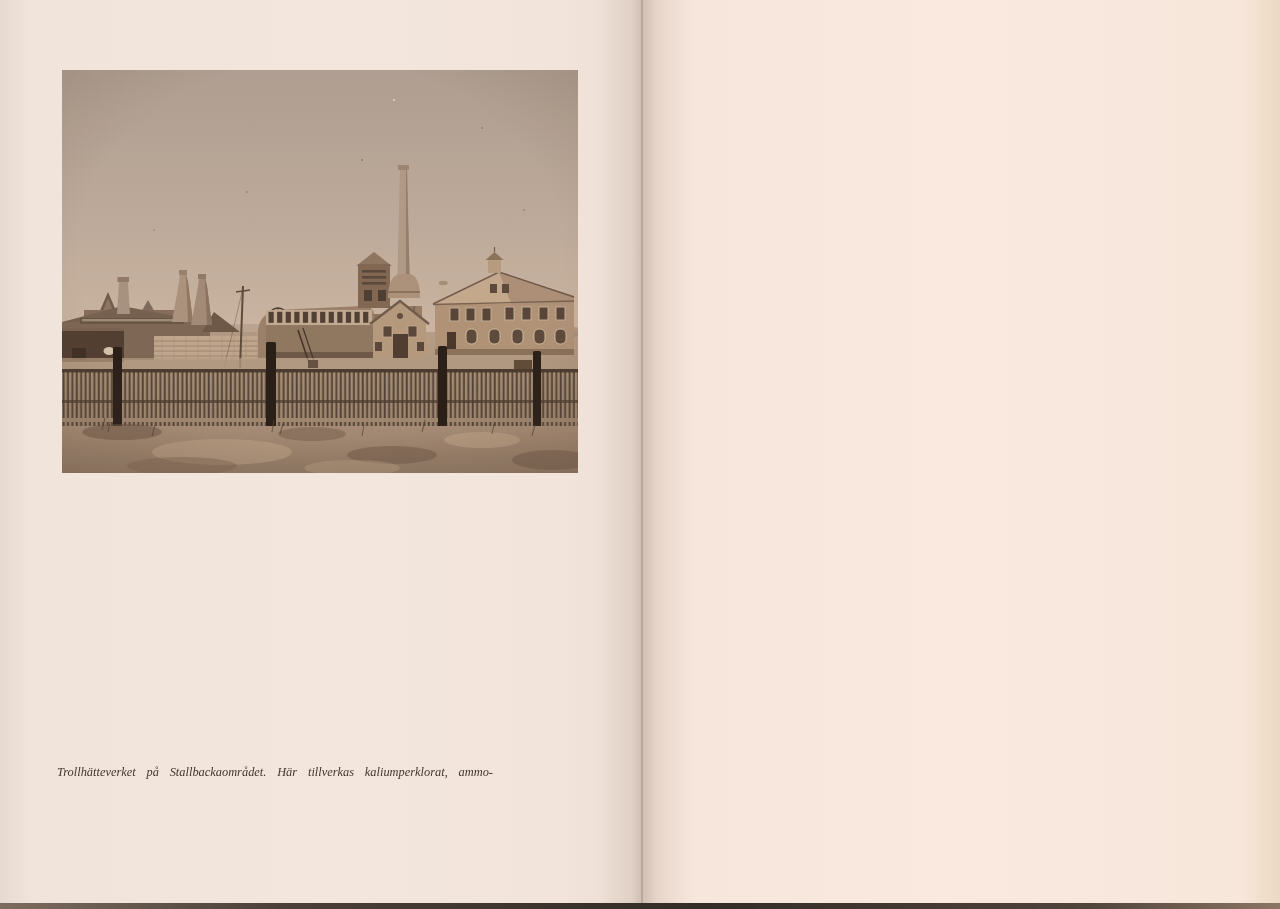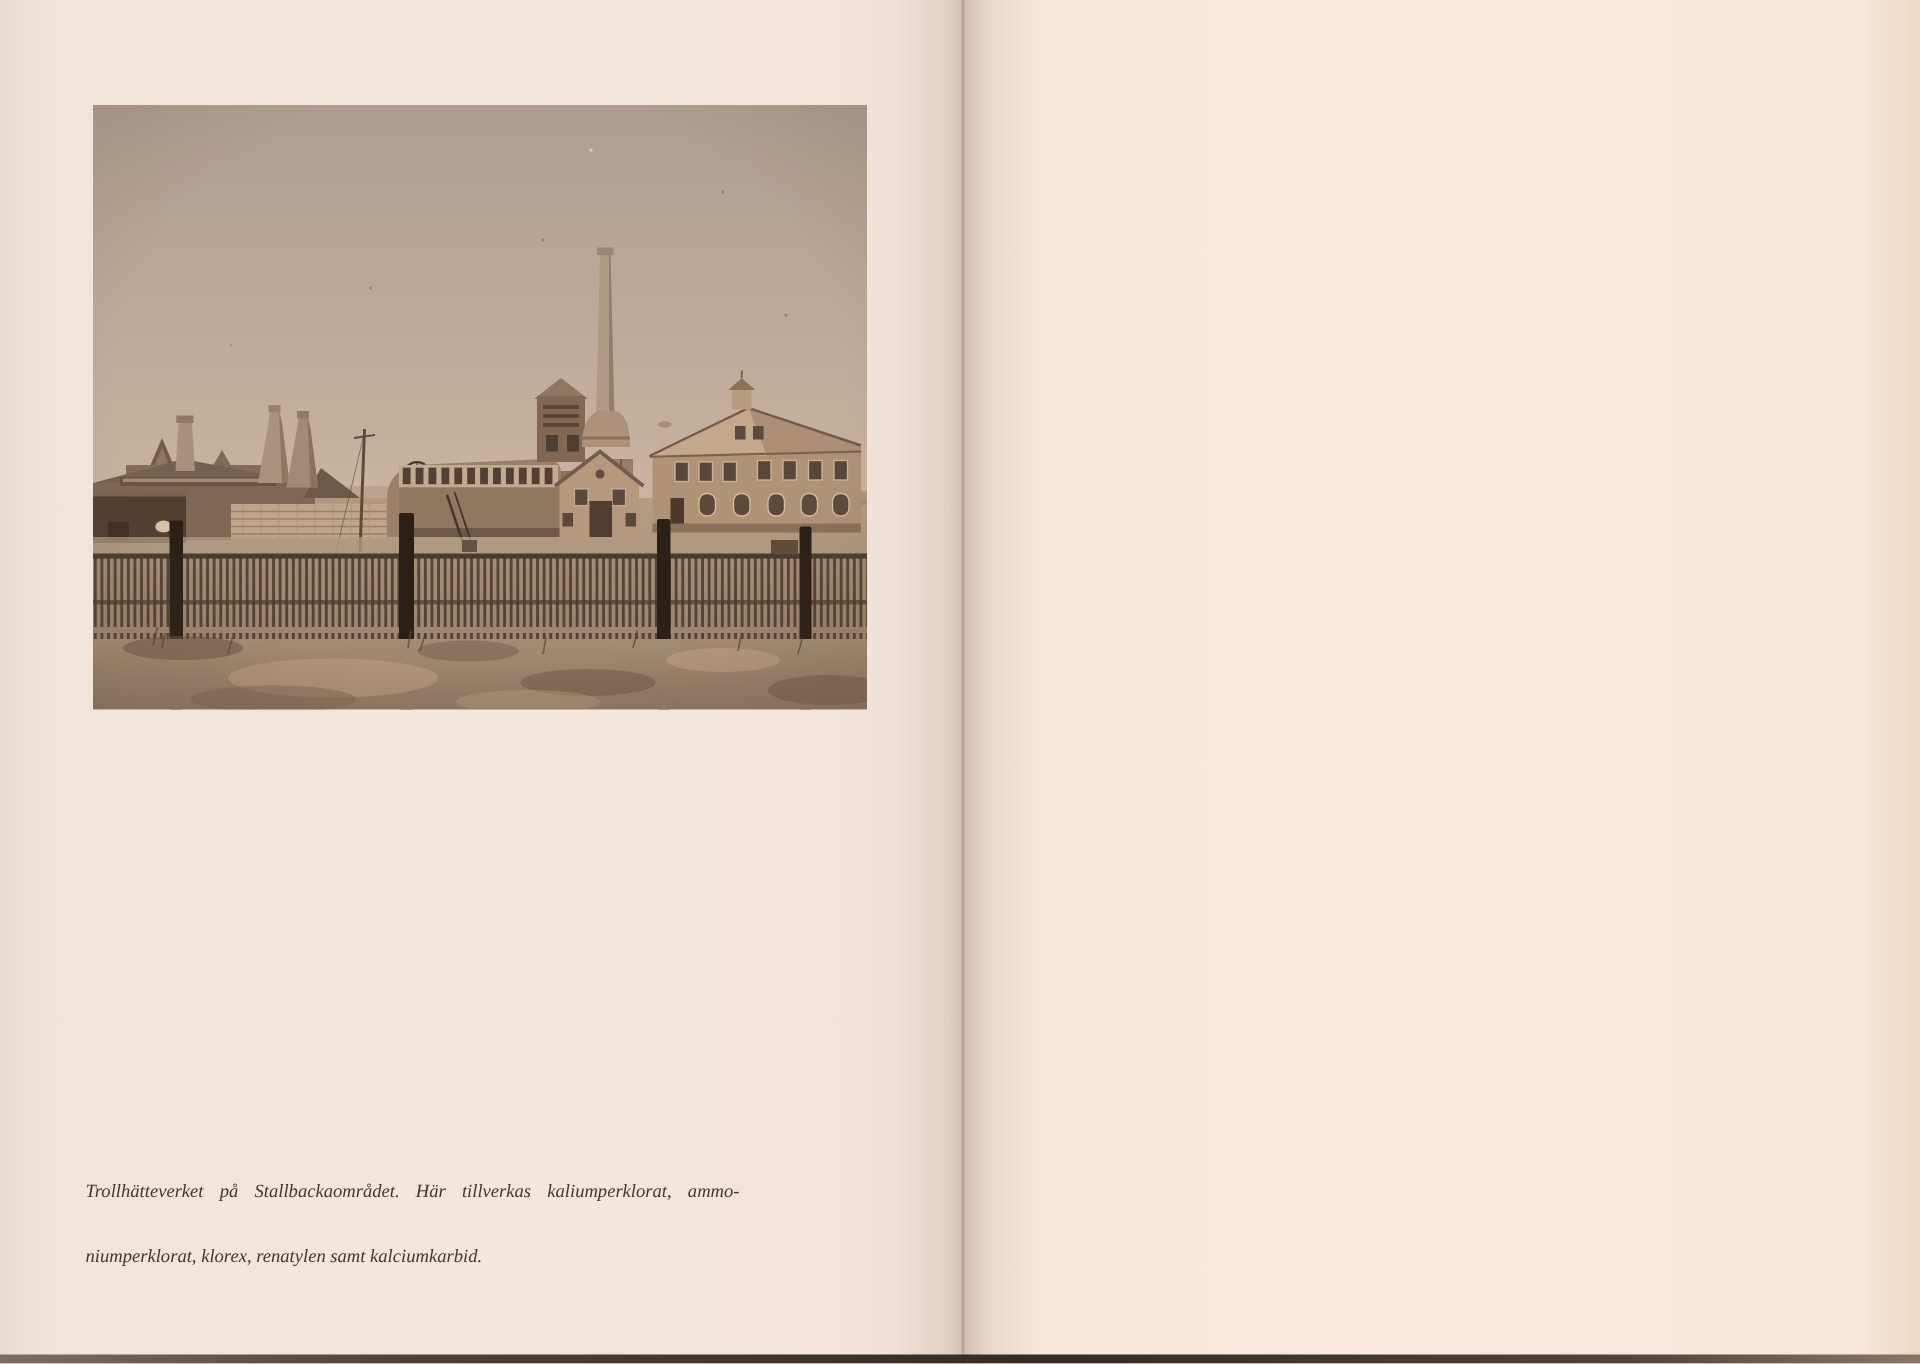--- a/index.html
+++ b/index.html
@@ -26,21 +26,21 @@
   .bottom-edge {
     position:absolute; left:0; bottom:0; width:1280px; height:6px;
     background:linear-gradient(90deg,#7d6c60 0%,#4a4037 22%,#332c27 55%,#50443b 85%,#8c7565 100%);
   }
   .photo { position:absolute; left:62px; top:70px; width:516px; height:403px; margin:0; }
   .photo svg { display:block; }
   .caption {
     position:absolute; left:57px; top:762px; width:436px;
     font-style:italic; font-size:12.4px; color:#43362b;
   }
-  .caption .tline { text-align:justify; text-align-last:justify; height:20.5px; line-height:20.5px; overflow:hidden;margin-top:22px; }
+  .caption .tline { text-align:justify; text-align-last:justify; height:20.5px; line-height:20.5px; overflow:hidden; }
   .caption .tline.last { text-align-last:left; }
 </style>
 </head>
 <body>
 
 <div class="book">
 
   <div class="page page-left">
     <figure class="photo">
       <svg width="516" height="403" viewBox="0 0 516 403" xmlns="http://www.w3.org/2000/svg">
@@ -248,21 +248,20 @@
           <path d="M40,360 l3,-12 M46,362 l2,-10 M90,366 l3,-11 M210,362 l2,-12 M218,364 l3,-10 M300,366 l2,-11 M360,362 l3,-12 M430,364 l2,-10 M470,366 l3,-11" stroke="#55422f" stroke-width="1.1" opacity="0.7"></path>
         </g>
 
         <rect x="0" y="0" width="516" height="403" fill="url(#vig)"></rect>
         <rect x="0" y="0" width="516" height="403" fill="#a98f76" opacity="0.05"></rect>
       </svg>
     </figure>
 
     <figcaption class="caption">
         <div class="tline">Trollhätteverket på Stallbackaområdet. Här tillverkas kaliumperklorat, ammo-</div>
-        <div class="tline last">niumperklorat, klorex, renatylen samt kalciumkarbid.</div>
       </figcaption>
   </div>
 
   <div class="page page-right">
     
 
     
 
     
 

